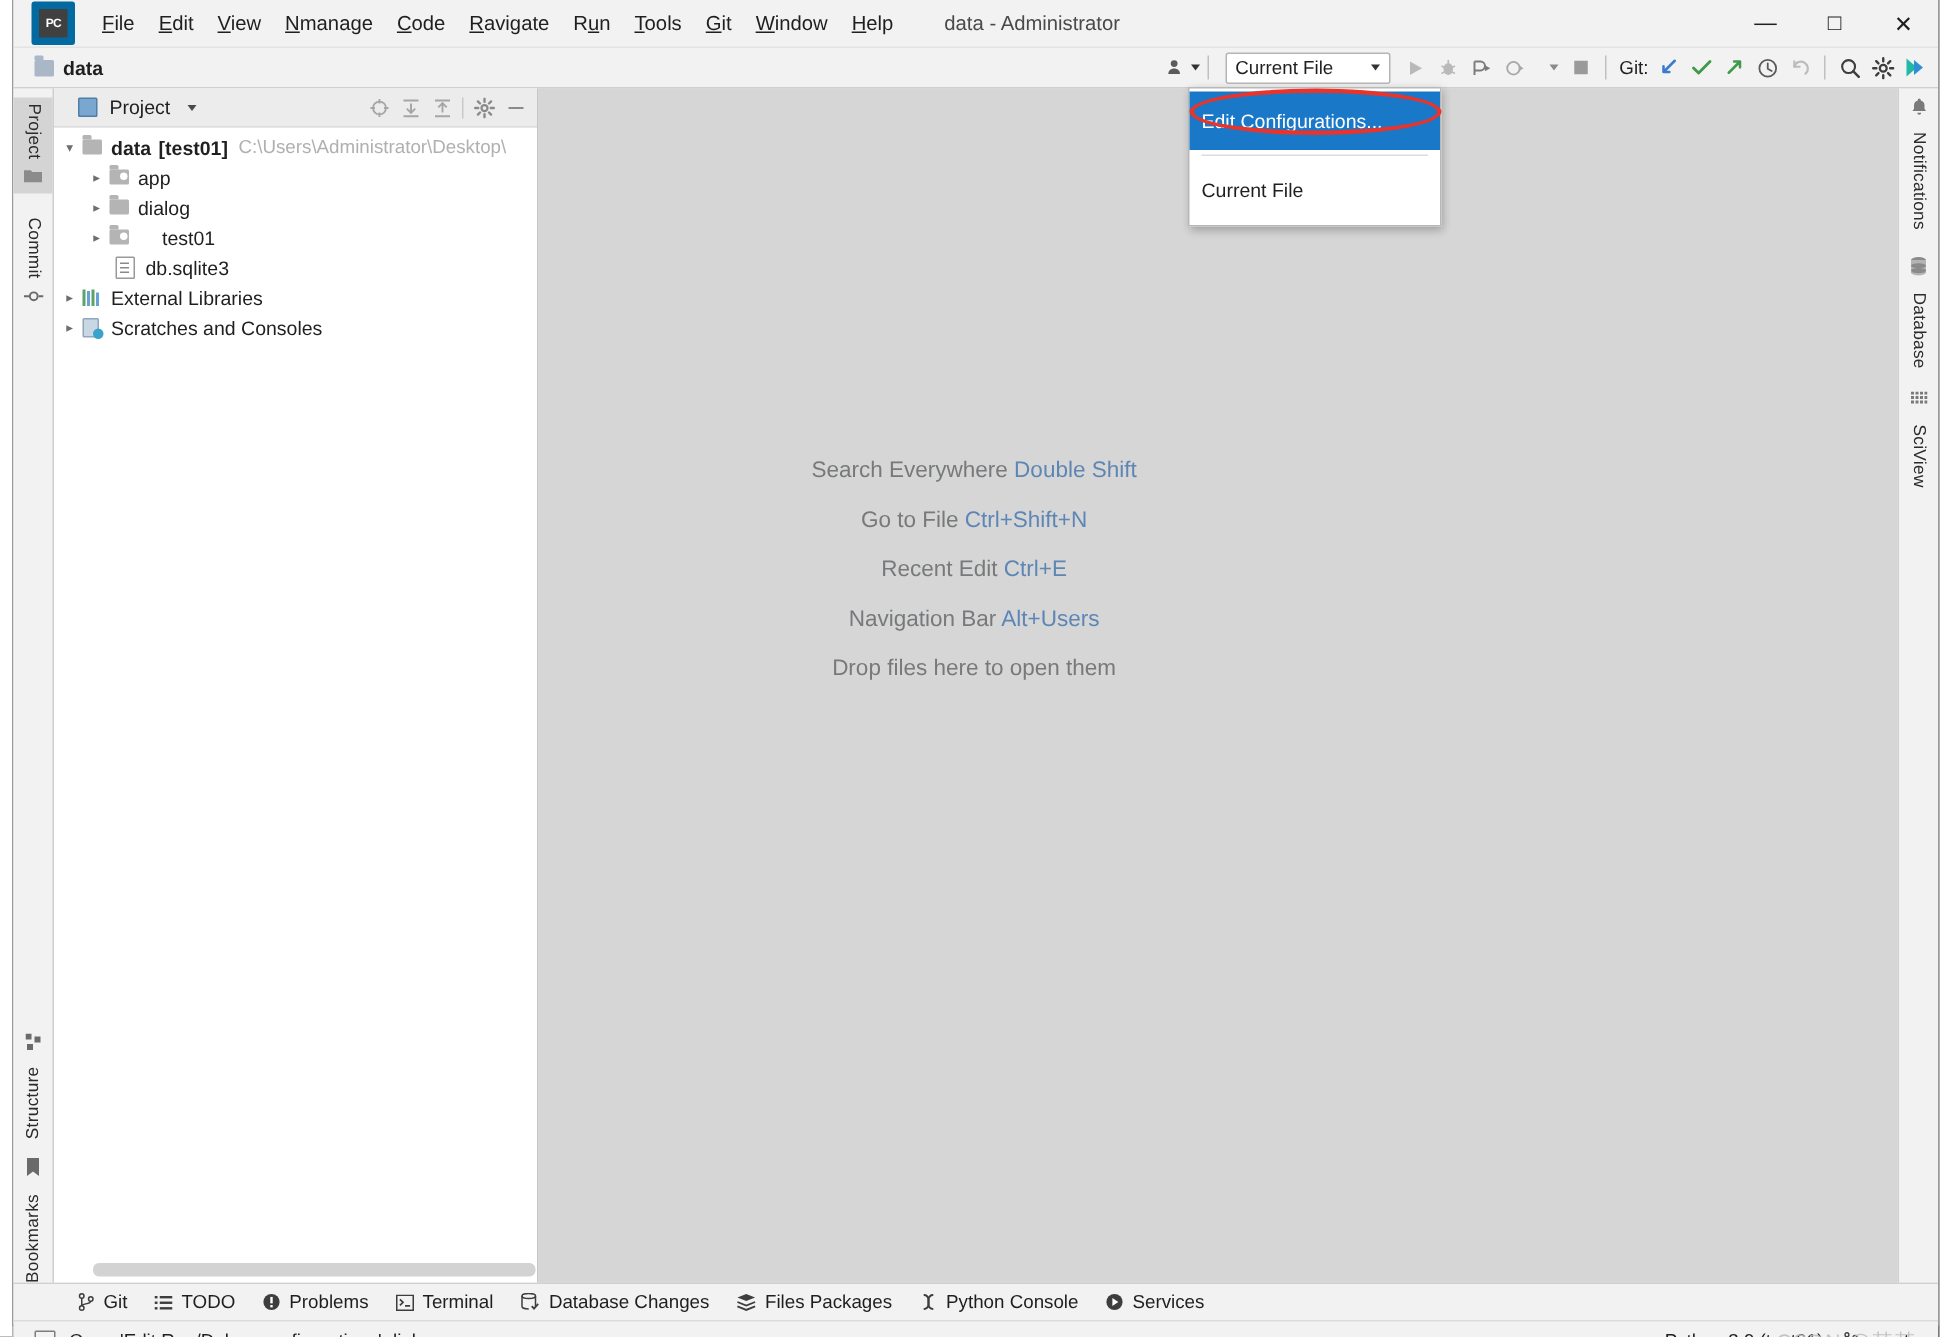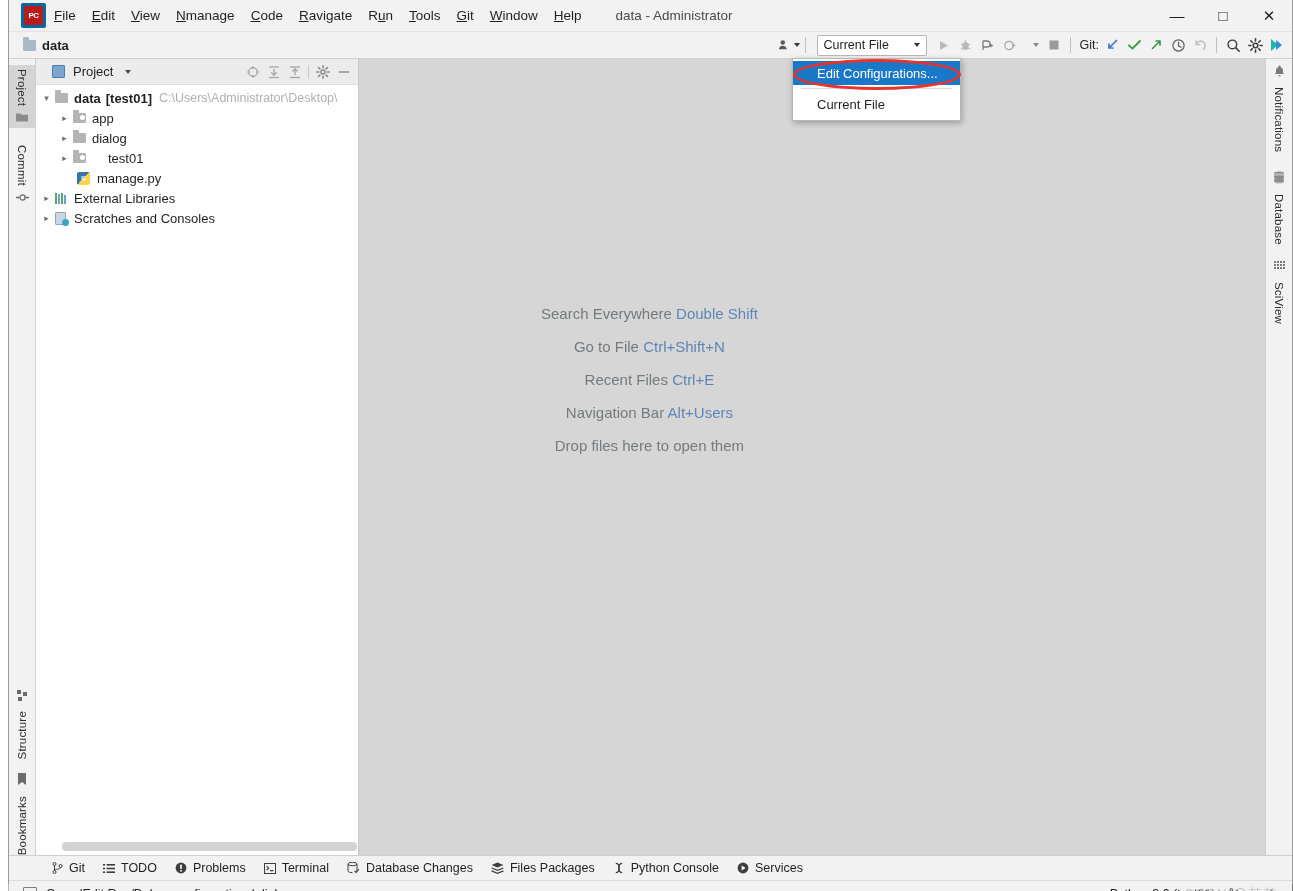--- a/index.html
+++ b/index.html
@@ -14,22 +14,22 @@
     position:absolute;left:8px;top:0;width:1285px;height:884px;
     background:#f2f2f2;border:1px solid #9a9a9a;border-top:none;
     box-sizing:border-box;
   }
   
   .titlebar{
     position:relative;height:31px;background:#f2f2f2;
     display:flex;align-items:center;border-bottom:1px solid #e3e3e3;
   }
   .pc-logo{
-    width:19px;height:19px;margin-left:12px;
-    background:#b91c1c;border:3px solid #0369a1;border-radius:2px;
+    width:19px;height:19px;margin-left:12px;margin-right:10px;
+    background:#404040;border:5px solid #0369a1;border-radius:2px;
     display:flex;align-items:center;justify-content:center;
     color:#fff;font-size:8px;font-weight:bold;letter-spacing:-0.5px;
     font-family:"Liberation Sans",sans-serif;
   }
   .menu{display:flex;align-items:center;}
   .menu-item{
     padding:4px 8px;font-size:13.5px;color:#1f1f1f;cursor:default;
   }
   .menu-item .u{text-decoration:underline;}
   .win-title{
@@ -79,21 +79,21 @@
   .caret.gray{border-top-color:#8a8a8a;}
   .git-label{font-size:12.5px;color:#1f1f1f;margin-right:2px;margin-left:4px;}
 
   
   .dropdown{
     position:absolute;left:783px;top:58px;width:167px;
     background:#fff;border:1px solid #b8b8b8;box-shadow:1px 2px 6px rgba(0,0,0,.28);
     z-index:30;padding:2px 0 4px 0;
   }
   .dd-item{
-    height:24px;display:flex;align-items:center;padding-left:24px;
+    height:39px;display:flex;align-items:center;padding-left:8px;
     font-size:13px;color:#1f1f1f;cursor:default;
   }
   .dd-item.sel{background:#1a78c8;color:#fff;}
   .dd-div{height:1px;background:#dcdcdc;margin:3px 8px;}
   .redring{
     position:absolute;left:784px;top:59px;width:162px;height:25px;
     border:3px solid #e8342a;border-radius:50%;z-index:31;pointer-events:none;
   }
 
   
@@ -504,27 +504,27 @@
         </div>
 
         <div class="row" style="padding-left:22px;">
           <span class="arrow">▸</span>
           <span class="ico">
               <span class="fld src"></span>
             </span>
           <span style="margin-left:20px;">test01</span>
         </div>
 
-
         <div class="row" style="padding-left:39px;">
           <span class="ico">
-              <span class="pyico"></span>
+              <span class="fileico"></span>
             </span>
-          <span style="margin-left:5px;">manage.py</span>
-        </div>
+          <span style="margin-left:5px;">db.sqlite3</span>
+        </div>
+
 
         <div class="row" style="padding-left:4px;">
           <span class="arrow">▸</span>
           <span class="ico">
               <span class="libico"></span>
             </span>
           <span style="margin-left:4px;">External Libraries</span>
         </div>
 
         <div class="row" style="padding-left:4px;">
@@ -544,21 +544,21 @@
       <div class="hints">
         <div class="hint">
           <span>Search Everywhere</span>
           <span class="key">Double Shift</span>
         </div>
         <div class="hint">
           <span>Go to File</span>
           <span class="key">Ctrl+Shift+N</span>
         </div>
         <div class="hint">
-          <span>Recent Files</span>
+          <span>Recent Edit</span>
           <span class="key">Ctrl+E</span>
         </div>
         <div class="hint">
           <span>Navigation Bar</span>
           <span class="key">Alt+Users</span>
         </div>
         <div class="hint">
           <span>Drop files here to open them</span>
         </div>
       </div>

